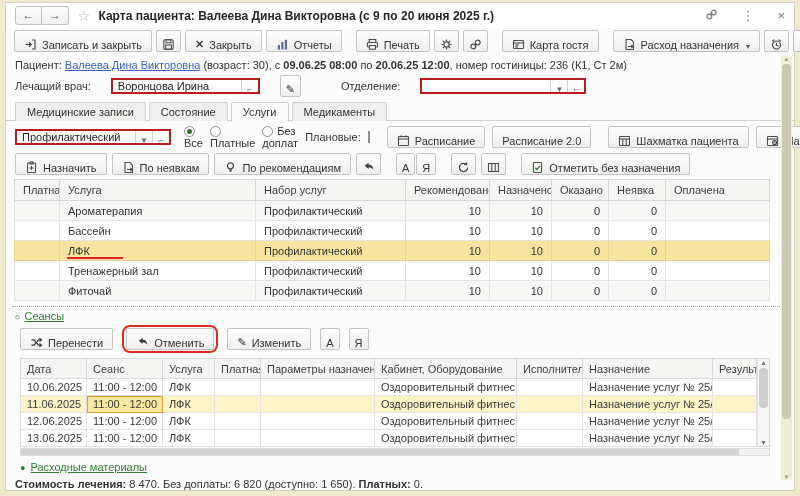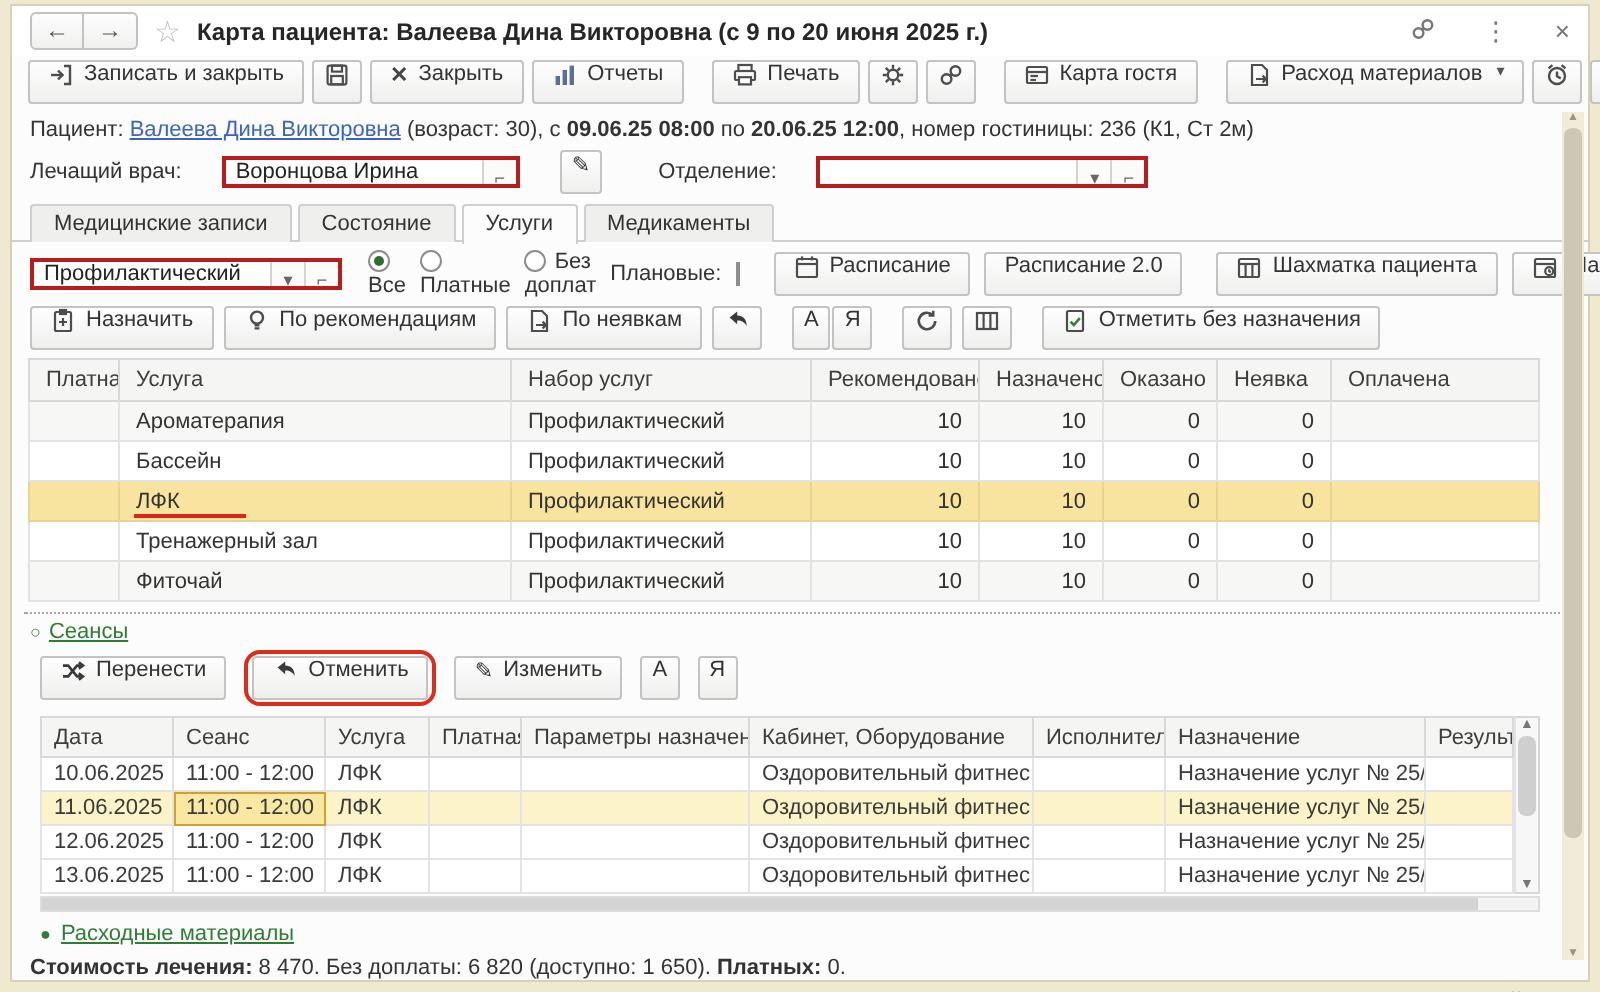--- a/index.html
+++ b/index.html
@@ -8,21 +8,21 @@
 .titlebar{height:25px;display:flex;align-items:center;background:#fff;padding:0 9px;gap:8px}
 .navgrp{display:flex}
 .navbtn{width:27px;height:19px;border:1px solid #c3c3c3;background:linear-gradient(#fdfdfd,#f0f0ef);color:#555;font-size:12px;line-height:16px;text-align:center}
 .navbtn:first-child{border-radius:3px 0 0 3px}
 .navbtn+.navbtn{border-left:none;border-radius:0 3px 3px 0}
 .star{color:#bdbdbd;font-size:15px}
 .wtitle{font-weight:bold;font-size:12px;color:#262626;white-space:nowrap}
 .sp{flex:1}
 .tb-ico{color:#767676;font-size:13px;margin-left:15px}
 .toolbar{display:flex;align-items:center;padding:2px 8px 3px;gap:4px}
-.btn{display:inline-flex;align-items:flex-start;gap:5px;height:22px;padding:0 9px;border:1px solid #c3c3c3;border-radius:2px;background:linear-gradient(#fefefe,#efefee);white-space:nowrap;color:#333;font-size:11px;cursor:default}
+.btn{display:inline-flex;align-items:flex-end;gap:5px;height:22px;padding:0 9px;border:1px solid #c3c3c3;border-radius:2px;background:linear-gradient(#fefefe,#efefee);white-space:nowrap;color:#333;font-size:11px;cursor:default}
 .ibtn{padding:0 5px}
 .g10{margin-left:10px}
 .car{font-size:8px;color:#555;margin-left:2px}
 .svg{width:13px;height:13px;flex:none}
 .patientline{padding:4px 9px 1px;white-space:nowrap}
 .blue{color:#3b64c0;text-decoration:underline}
 .bld{font-weight:bold}
 .doctorline{display:flex;align-items:center;padding:3px 9px 2px;gap:20px}
 .fld{display:flex;height:16px;border:2px solid #b91c1c;background:#fff;align-items:stretch}
 .fld input{border:none;outline:none;padding:0 5px;font:11px "Liberation Sans",sans-serif;width:128px;color:#222}
@@ -150,21 +150,21 @@
           <line x1="3.2" y1="7" x2="7" y2="7"></line>
           <line x1="3.2" y1="9" x2="6" y2="9"></line>
         </svg>
       <span>Карта гостя</span>
     </span>
     <span class="btn g10">
       <svg class="svg" viewBox="0 0 13 13" fill="none" stroke="#4d4d4d" stroke-width="1.1">
           <path d="M3 1.5h5l2.5 2.5v7.5H3z"></path>
           <path d="M5 8.5h5M8.3 6.8L10 8.5 8.3 10.2"></path>
         </svg>
-      <span>Расход материалов</span>
+      <span>Расход назначения</span>
       <span class="car">▾</span>
     </span>
     <span class="btn ibtn">
         <svg class="svg" viewBox="0 0 13 13" fill="none" stroke="#4d4d4d" stroke-width="1.2">
           <circle cx="6.5" cy="7" r="4"></circle>
           <path d="M6.5 4.8v2.4l1.9 1"></path>
           <path d="M2.3 3.2l1.9-1.6M10.7 3.2L8.8 1.6"></path>
         </svg>
       </span>
     <span class="btn"></span>
@@ -178,21 +178,21 @@
 
   <div class="doctorline">
     <span>Лечащий врач:</span>
     <span class="fld">
       <input value="Воронцова Ирина" style="">
       <span class="fbtn">⌐</span>
     </span>
     <span class="btn ibtn">
         <span>✎</span>
       </span>
-    <span style="margin-left:8px">Отделение:</span>
+    <span style="margin-left:20px">Отделение:</span>
     <span class="fld">
       <input value="" style="">
       <span class="fbtn">▾</span>
       <span class="fbtn">⌐</span>
     </span>
   </div>
 
   <div class="tabs">
     <span class="tab">Медицинские записи</span>
     <span class="tab">Состояние</span>
@@ -244,32 +244,32 @@
   <div class="actionrow">
     <span class="btn">
       <svg class="svg" viewBox="0 0 13 13" fill="none" stroke="#4d4d4d" stroke-width="1.1">
           <rect x="2.5" y="2" width="8" height="9.5" rx="0.8"></rect>
           <rect x="5" y="1" width="3" height="2"></rect>
           <path d="M6.5 5v4M4.5 7h4"></path>
         </svg>
       <span>Назначить</span>
     </span>
     <span class="btn">
+      <svg class="svg" viewBox="0 0 13 13" fill="none" stroke="#4d4d4d" stroke-width="1.1">
+          <path d="M3 1.5h5l2.5 2.5v7.5H3z"></path>
+          <path d="M5 8.5h5M8.3 6.8L10 8.5 8.3 10.2"></path>
+        </svg>
+      <span>По неявкам</span>
+    </span>
+    <span class="btn">
       <svg class="svg" viewBox="0 0 13 13" fill="none" stroke="#4d4d4d" stroke-width="1.2">
           <circle cx="6.5" cy="4.8" r="3"></circle>
           <path d="M5.3 8.6h2.4M5.3 10.2h2.4"></path>
         </svg>
       <span>По рекомендациям</span>
-    </span>
-    <span class="btn">
-      <svg class="svg" viewBox="0 0 13 13" fill="none" stroke="#4d4d4d" stroke-width="1.1">
-          <path d="M3 1.5h5l2.5 2.5v7.5H3z"></path>
-          <path d="M5 8.5h5M8.3 6.8L10 8.5 8.3 10.2"></path>
-        </svg>
-      <span>По неявкам</span>
     </span>
     <span class="btn ibtn">
         <svg class="svg" viewBox="0 0 13 13">
           <path d="M2.8 4.7L6.6 1.8v2c3 0 4.6 1.8 4.8 5.2-1.1-1.9-2.4-2.8-4.8-2.8v1.9z" fill="#3a3a3a"></path>
         </svg>
       </span>
     <span class="btn ibtn g10">А</span>
     <span class="btn ibtn" style="margin-left:-4px">Я</span>
     <span class="btn ibtn g10">
         <svg class="svg" viewBox="0 0 13 13" fill="none" stroke="#4d4d4d" stroke-width="1.3">

